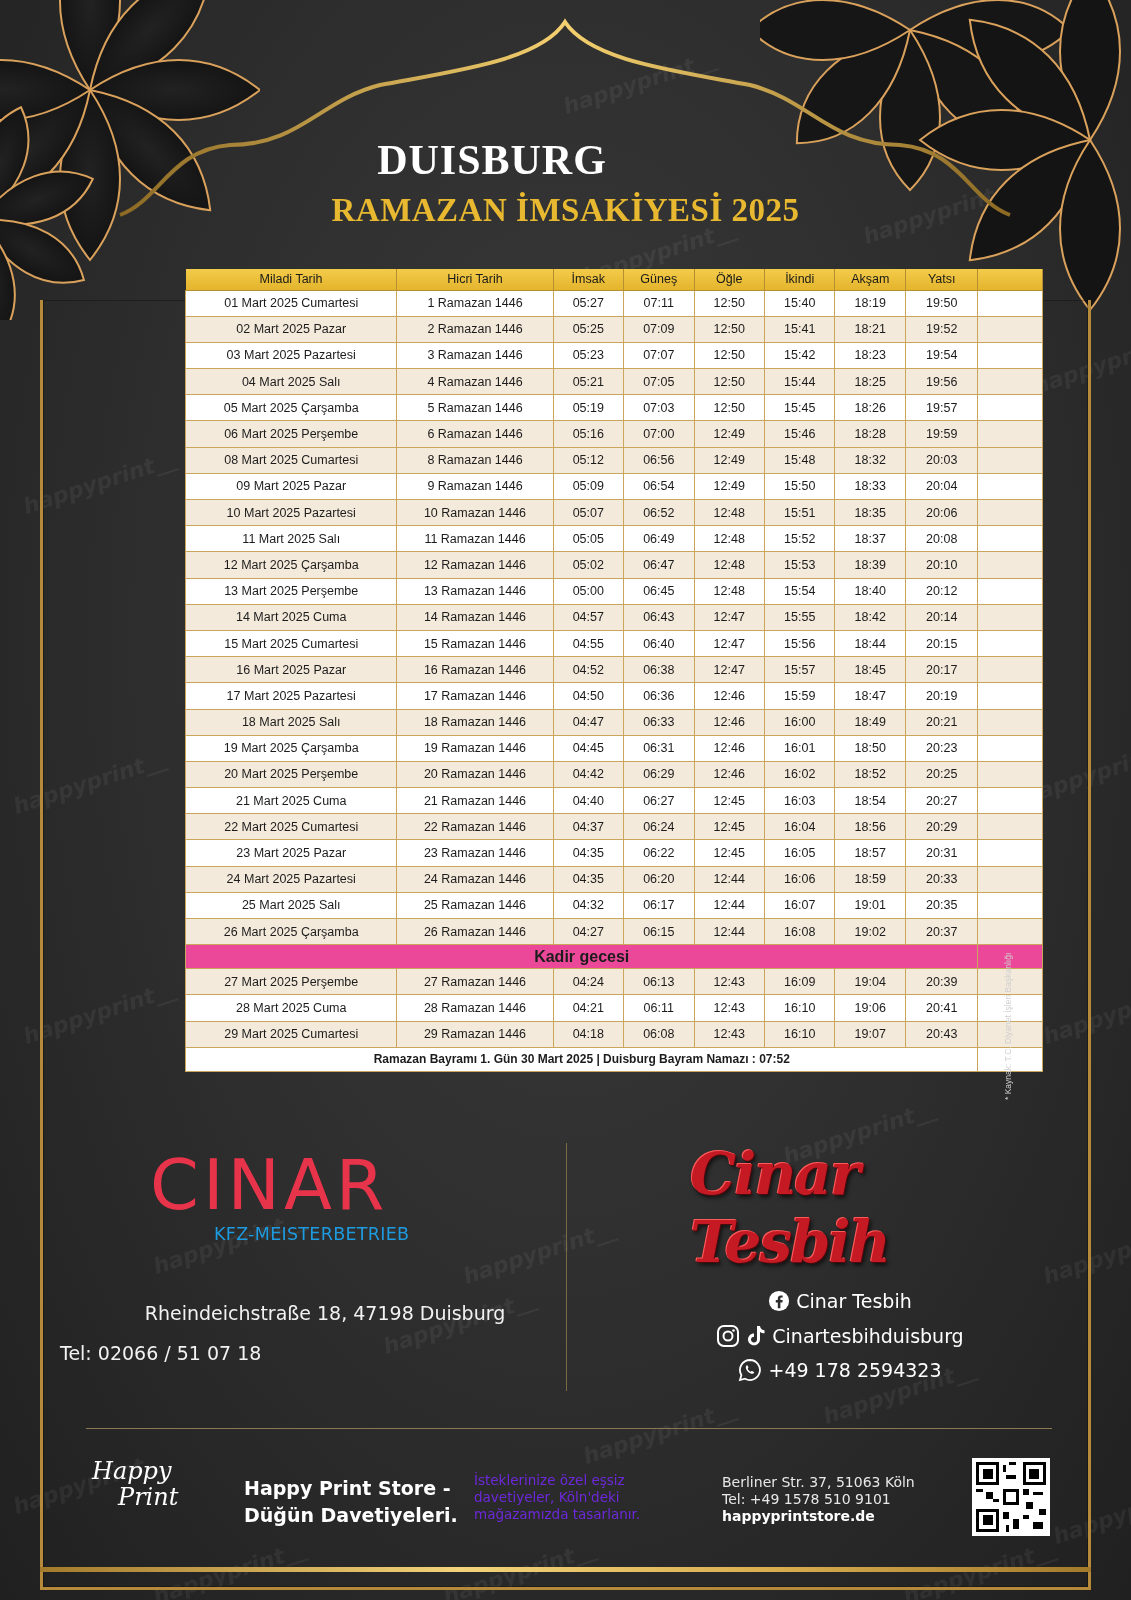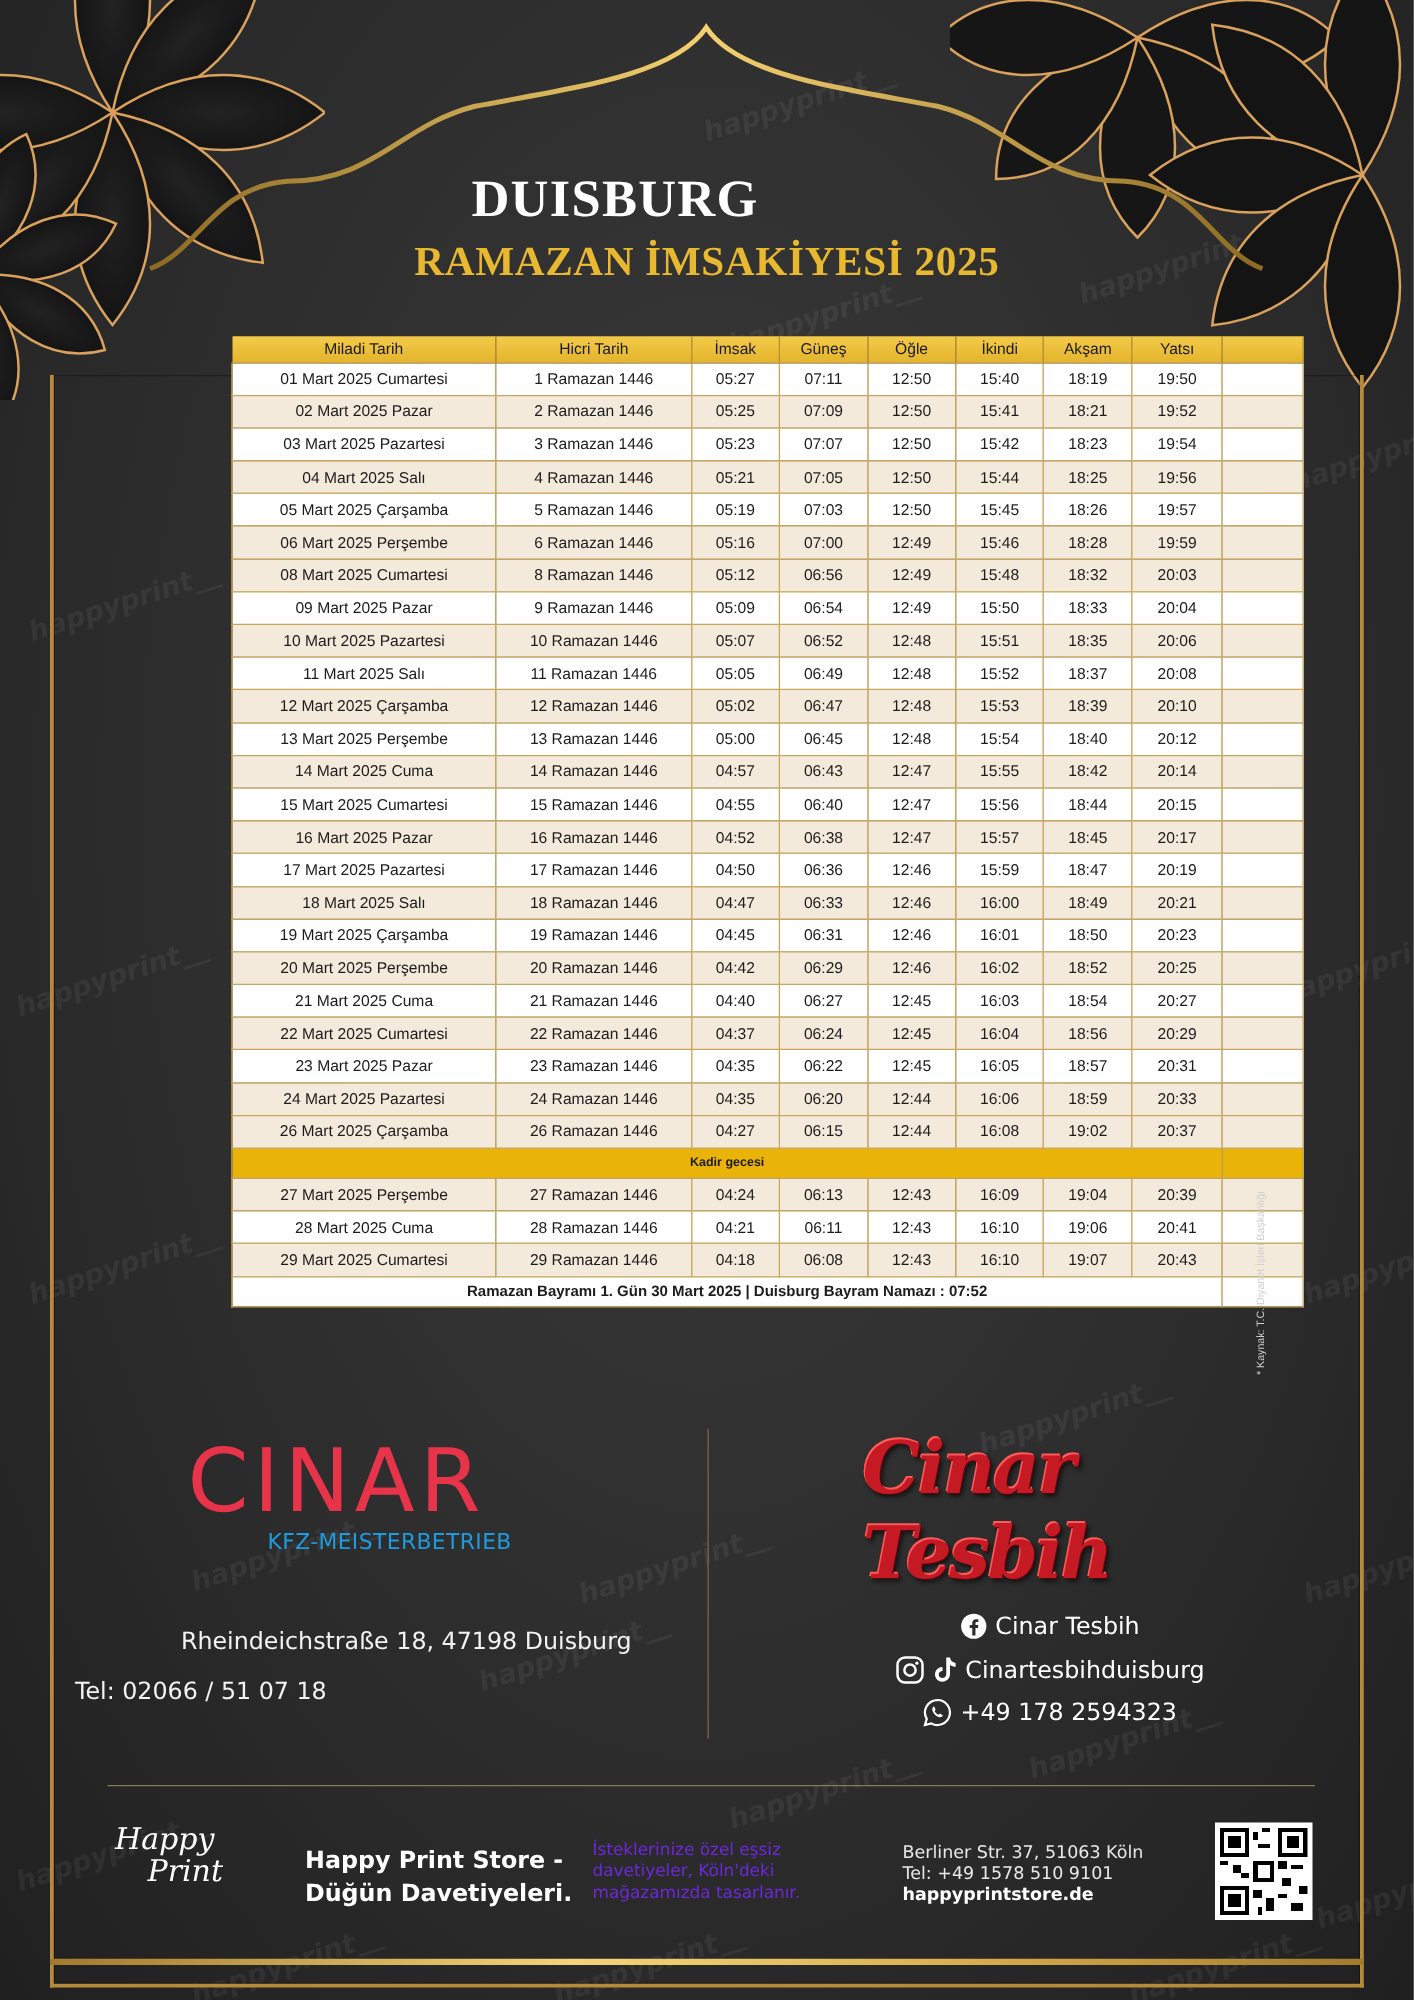--- a/index.html
+++ b/index.html
@@ -55,21 +55,21 @@
     color: #1a1a1a; font-weight: normal; font-size: 12.5px; height: 21px;
     border-right: 1px solid #b78f33; border-bottom: 1px solid #b78f33;
   }
   td {
     text-align: center; font-size: 12.5px; color: #1c1c1c; height: 26.2px;
     border: 1px solid #c9a65a; padding: 0;
     white-space: nowrap;
   }
   tr.odd td { background: #ffffff; }
   tr.even td { background: #f4eadb; }
-  tr.special td { background: #eab308; font-weight: bold; font-size: 10px; height: 24px; }
+  tr.special td { background: #ec4899; font-weight: bold; font-size: 16px; height: 24px; }
   tr.footer td { background: #ffffff; font-weight: bold; font-size: 12px; height: 24px; }
   col.c-date { width: 210px; }
   col.c-hicri { width: 155px; }
   col.c-t { width: 70px; }
   col.c-y { width: 72px; }
   col.c-blank { width: 64px; }
 
   .source {
     position: absolute; left: 1003px; top: 1100px; transform: rotate(-90deg); transform-origin: left top;
     font-size: 8.5px; color: #cfcfcf; white-space: nowrap; font-family: "Liberation Sans", sans-serif;
@@ -478,20 +478,31 @@
             <td>24 Mart 2025 Pazartesi</td>
             <td>24 Ramazan 1446</td>
             <td>04:35</td>
             <td>06:20</td>
             <td>12:44</td>
             <td>16:06</td>
             <td>18:59</td>
             <td>20:33</td>
             <td></td>
           </tr>
+          <tr class="odd">
+            <td>25 Mart 2025 Salı</td>
+            <td>25 Ramazan 1446</td>
+            <td>04:32</td>
+            <td>06:17</td>
+            <td>12:44</td>
+            <td>16:07</td>
+            <td>19:01</td>
+            <td>20:35</td>
+            <td></td>
+          </tr>
           <tr class="even">
             <td>26 Mart 2025 Çarşamba</td>
             <td>26 Ramazan 1446</td>
             <td>04:27</td>
             <td>06:15</td>
             <td>12:44</td>
             <td>16:08</td>
             <td>19:02</td>
             <td>20:37</td>
             <td></td>

